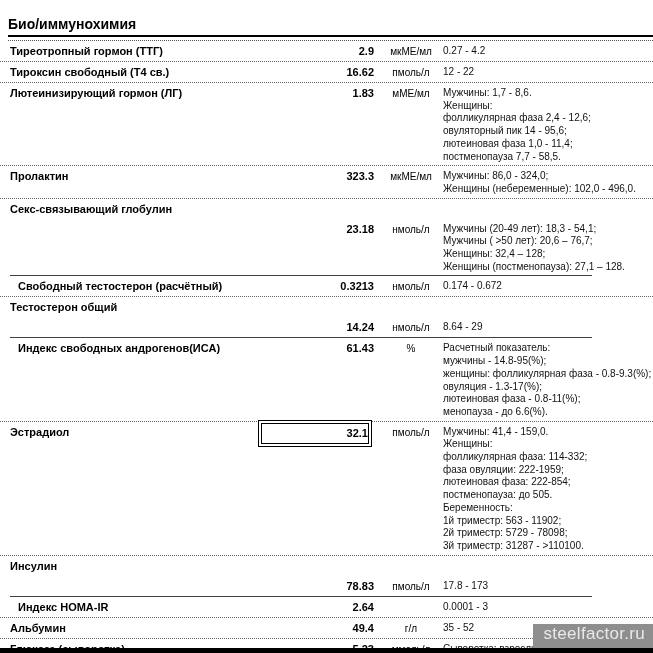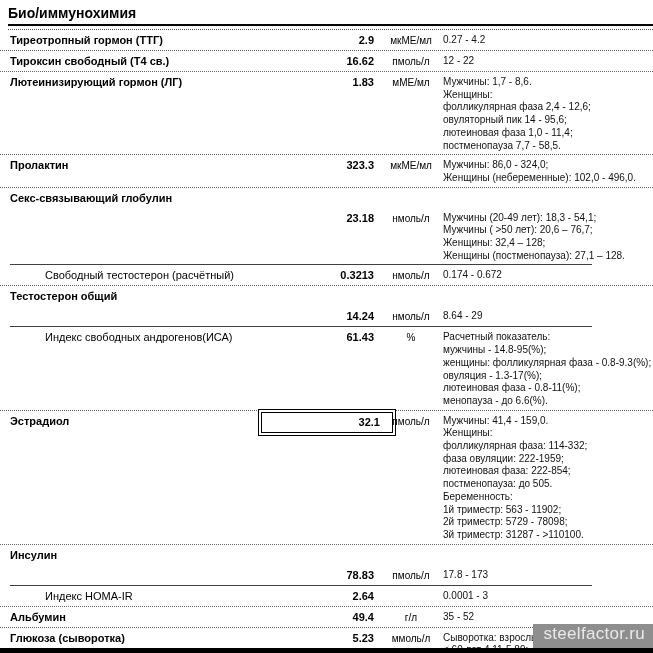--- a/index.html
+++ b/index.html
@@ -1,33 +1,33 @@
 <!DOCTYPE html>
 <html><head>
 <meta charset="utf-8">
 <style>
   html,body{margin:0;padding:0;background:#fff;}
   .page{
     width:653px;height:653px;position:relative;overflow:hidden;background:#fff;
     font-family:"Liberation Sans",sans-serif;color:#000;
   }
-  .report-header{font-size:14px;font-weight:bold;padding:5px 0 3px 8px;line-height:16px;}
+  .report-header{font-size:14px;font-weight:bold;padding:5px 0 3px 8px;line-height:16px;margin-top:11px;}
   .rule-header{border-top:2px solid #000;margin-left:8px;}
   .rule-dotted-full{border-top:1px dotted #555;margin:3px 0 0 8px;height:0;}
   .row{position:relative;}
   .sep-dotted{border-bottom:1px dotted #666;}
   .rule-solid{border-top:1px solid #3f3f3f;width:582px;margin-left:10px;height:0;}
   .name-line{padding:4px 0 0 10px;font-weight:bold;font-size:11px;line-height:13px;}
   .cols{position:relative;padding:4px 0 2px 0;min-height:14px;}
   .cols.stacked{padding-top:7px;}
   .name{position:absolute;top:4px;left:10px;font-weight:bold;font-size:11px;line-height:13px;white-space:nowrap;text-align:right;}
-  .name.sub{left:18px;font-weight:normal;margin-left:27px;}
+  .name.sub{left:18px;font-weight:bold;}
   .value{position:absolute;top:4px;left:258px;width:116px;text-align:right;font-weight:bold;font-size:11px;line-height:13px;}
   .value.boxed{
-    top:1px;left:261px;width:106px;padding:3px 12px;background:#fff;
+    top:1px;left:261px;width:106px;padding:3px 0;background:#fff;
     border:1px solid #000;box-shadow:0 0 0 2px #fff,0 0 0 3px #000;
   }
   .unit{position:absolute;top:5px;left:383px;width:56px;text-align:center;font-size:10px;line-height:12px;white-space:nowrap;}
   .cols.stacked .name,.cols.stacked .value{top:7px;}
   .cols.stacked .unit{top:8px;}
   .refs{margin-left:443px;padding-right:4px;font-size:10px;line-height:12.7px;min-height:13px;color:#111;}
   .ref-line{white-space:nowrap;}
   .black-bar{position:absolute;left:0;right:0;bottom:0;height:5px;background:#000;}
   .watermark{
     position:absolute;right:0;bottom:5px;padding:0 8px 4px 10px;

